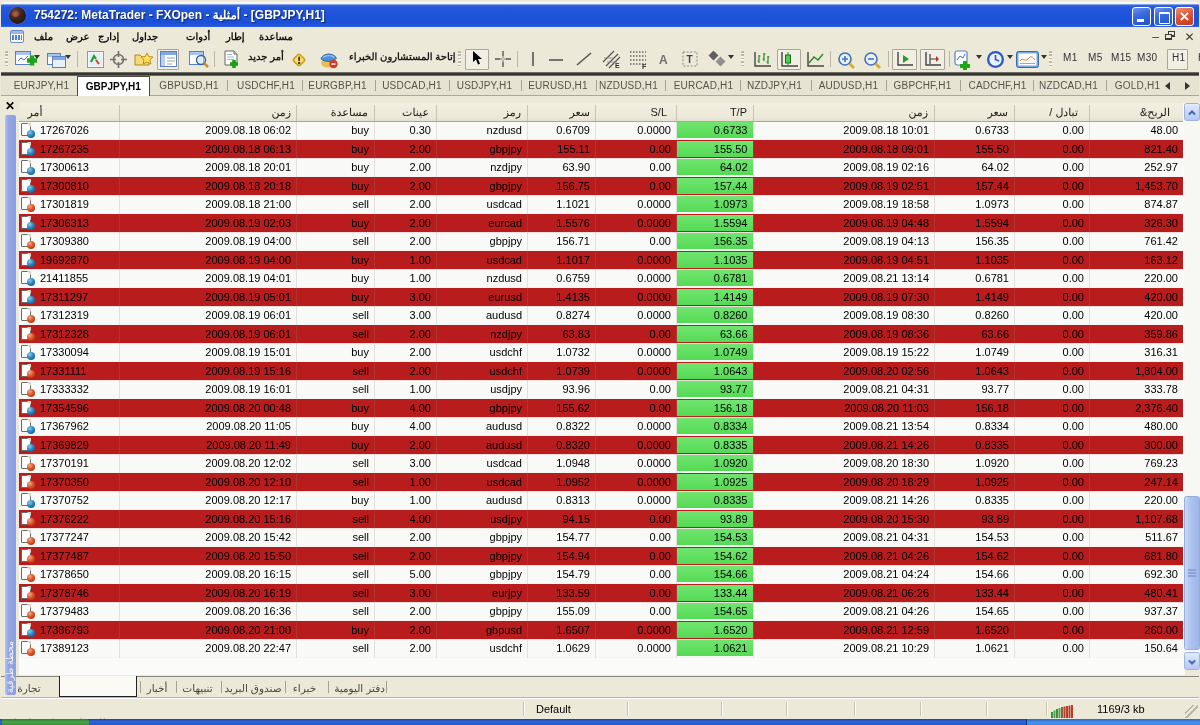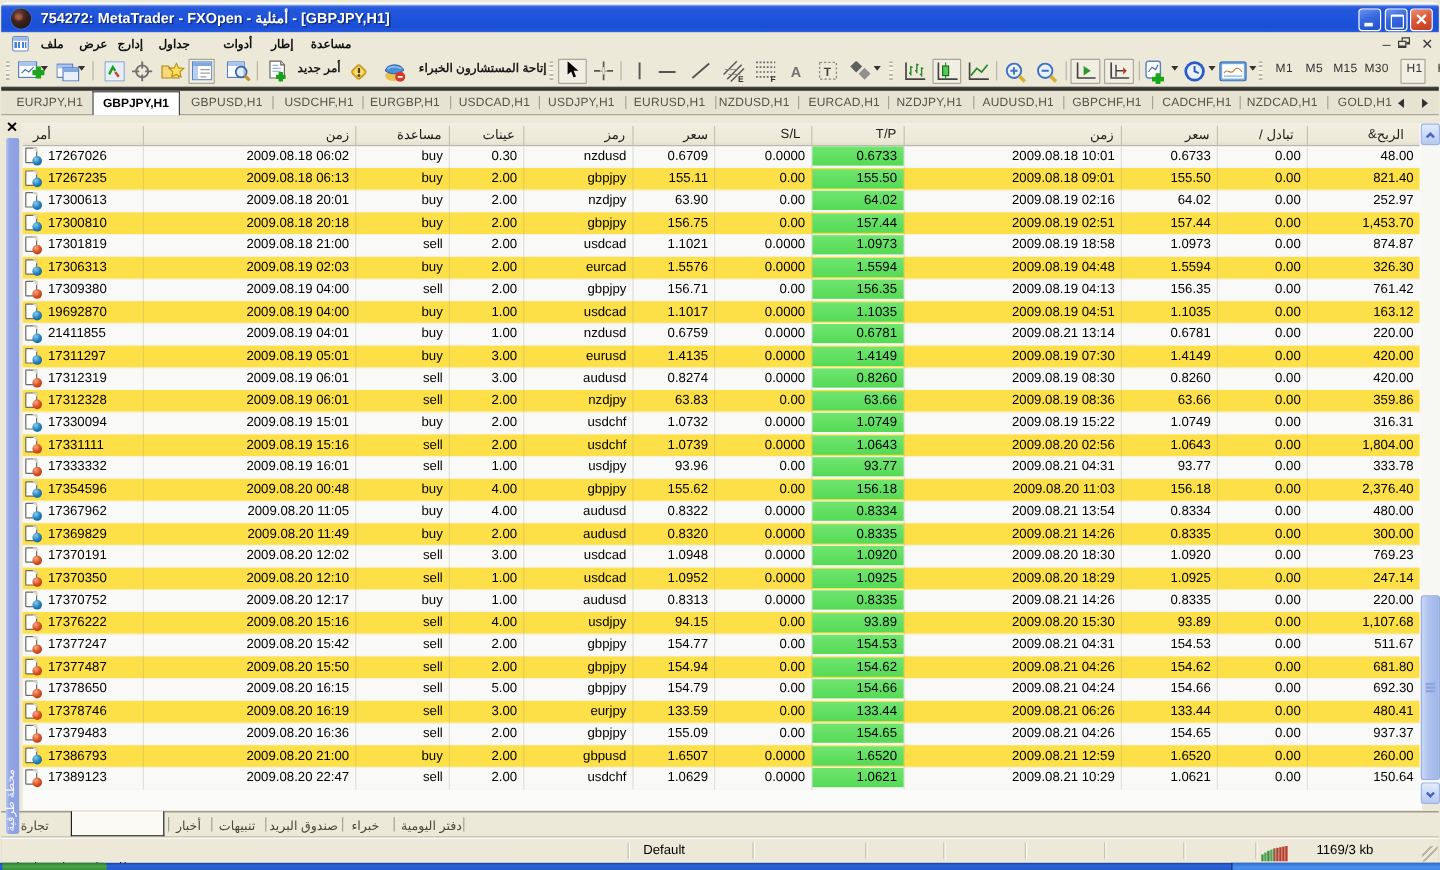--- a/index.html
+++ b/index.html
@@ -55,21 +55,21 @@
 #railtxt{position:absolute;left:-1px;bottom:2px;width:13px;height:86px;writing-mode:vertical-rl;transform:rotate(180deg);
  font-size:9.5px;color:#f4f6ff;letter-spacing:.5px;}
 
 #tblbg{position:absolute;left:18.5px;top:103px;width:1166px;height:571.5px;background:#fbfbfa;}
 #thead{position:absolute;left:18.5px;top:103px;width:1164.5px;height:18.5px;background:linear-gradient(180deg,#F2EFE2 0,#ECE9D8 80%,#E3E0CF 100%);border-bottom:1px solid #ACA899;font-size:11px;color:#1c1c18;}
 #thead span{position:absolute;top:2.5px;}
 .hsp{position:absolute;top:104.5px;width:1px;height:16px;background:#c6c3b2;}
 .vln{position:absolute;top:121.5px;width:1px;height:536.5px;background:rgba(140,140,130,.22);}
 .row{position:absolute;left:18.5px;width:1164.5px;height:18.5px;font-size:11px;color:#000;border-bottom:1px solid rgba(244,244,242,.9);}
 .rw{background:#f9f9f8;}
-.rg{background:#fde047;}
+.rg{background:#b91c1c;}
 .cell{position:absolute;top:2.5px;}
 .onum{position:absolute;left:21.5px;top:2.5px;}
 .ic{position:absolute;left:2px;top:1.5px;width:15px;height:15px;}
 .pg{position:absolute;left:0;top:0;width:10px;height:13px;background:#fff;border:1px solid #6a6a68;border-radius:1px;}
 .pg:after{content:"";position:absolute;right:-1px;top:-1px;border-style:solid;border-width:0 4px 4px 0;border-color:transparent #d9d6c8 transparent transparent;}
 .bl{position:absolute;left:6.5px;top:6.5px;width:8px;height:8px;border-radius:50%;}
 .bb{background:radial-gradient(circle at 35% 30%,#8ccae8 0%,#2180bc 50%,#0a4e80 100%);}
 .bs{background:radial-gradient(circle at 35% 30%,#f4a888 0%,#d94e20 50%,#9e2a06 100%);}
 .gcell{position:absolute;left:658px;top:0.5px;width:76.5px;height:16px;background:linear-gradient(180deg,#70e570 0,#55da55 100%);}
 .gcell span{position:absolute;right:5.5px;top:2px;}

